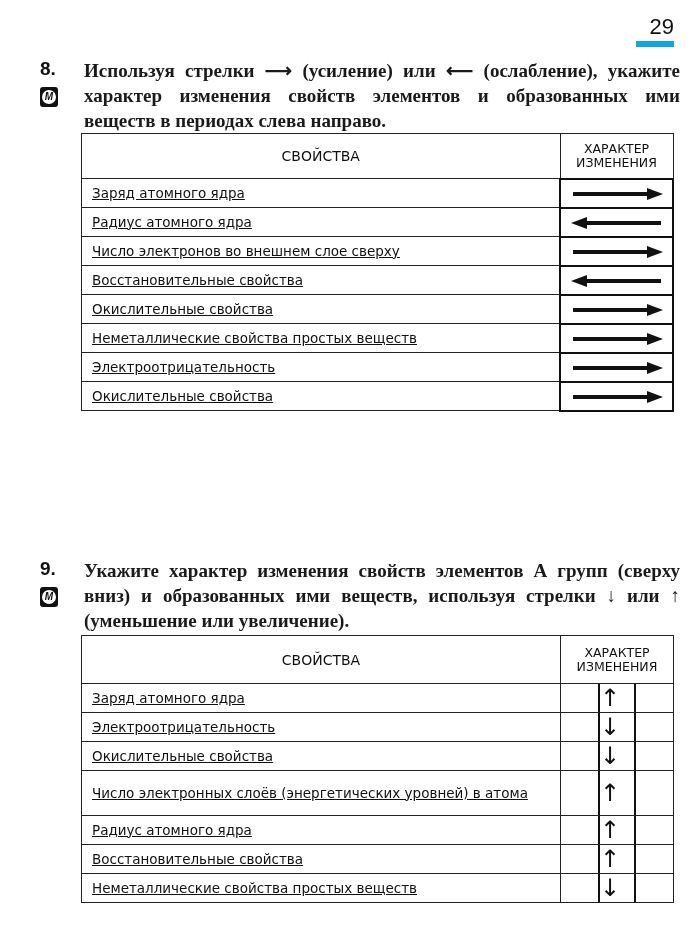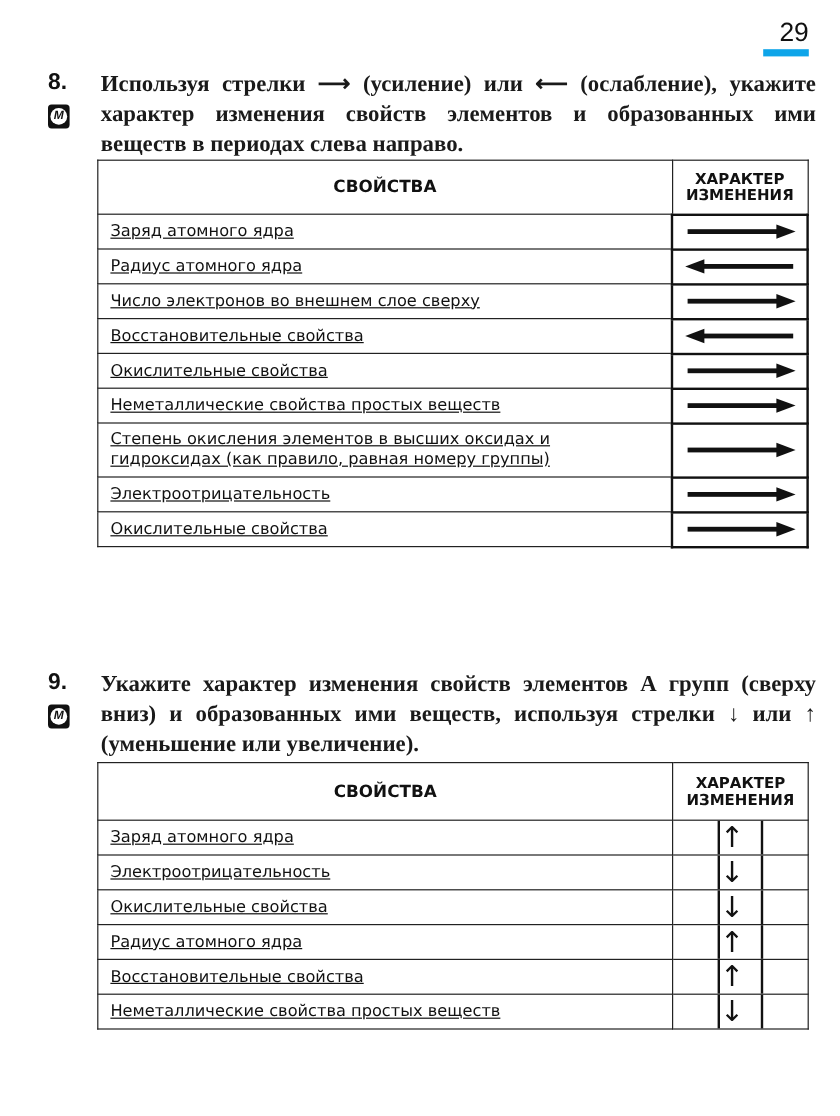--- a/index.html
+++ b/index.html
@@ -26,21 +26,21 @@
   }
   .task-text {
     margin-left: 44px; font-family: "Liberation Serif", serif; font-weight: bold;
     font-size: 19px; line-height: 25px; text-align: justify; color: #1a1a1a;
   }
   .tbl {
     position: absolute; left: 81px; width: 593px; border-collapse: collapse;
     font-family: "DejaVu Sans", sans-serif; font-size: 13.5px;
   }
   .tbl td, .tbl th { border: 1.5px solid #222; padding: 0 10px; }
-  .tbl th { font-weight: bold; text-align: center; }
+  .tbl th { font-weight: normal; text-align: center; }
   .tbl .hdr-prop { height: 44px; font-size: 14px; }
   .tbl .hdr-char { width: 104px; font-size: 12.5px; line-height: 14px; padding: 0 4px; }
   .tbl td.prop { text-align: left; line-height: 17px; text-decoration: underline; }
   .tbl td.arrowcell { padding: 0; text-align: center; border: 2.5px solid #111; }
   .harrow { display: inline-block; width: 96px; height: 14px; vertical-align: middle; }
   .t2-char { padding: 0 !important; }
   .vbox {
     display: inline-block; width: 38px; height: 100%; border-left: 2.5px solid #111; border-right: 2.5px solid #111;
     font-family: "DejaVu Sans", sans-serif; font-size: 24px; line-height: 30px; box-sizing: border-box;
   }
@@ -106,27 +106,20 @@
           </svg></td>
       </tr>
       <tr>
         <td class="prop" style="height: 28px;">Неметаллические свойства простых веществ</td>
         <td class="arrowcell"><svg class="harrow" viewBox="0 0 96 14">
             <rect x="4" y="5" width="76" height="4" fill="#111"></rect>
             <polygon points="78,1 94,7 78,13" fill="#111"></polygon>
           </svg></td>
       </tr>
       <tr>
-        <td class="prop" style="height: 44px;">Степень окисления элементов в высших оксидах и гидроксидах (как правило, равная номеру группы)</td>
-        <td class="arrowcell"><svg class="harrow" viewBox="0 0 96 14">
-            <rect x="4" y="5" width="76" height="4" fill="#111"></rect>
-            <polygon points="78,1 94,7 78,13" fill="#111"></polygon>
-          </svg></td>
-      </tr>
-      <tr>
         <td class="prop" style="height: 28px;">Электроотрицательность</td>
         <td class="arrowcell"><svg class="harrow" viewBox="0 0 96 14">
             <rect x="4" y="5" width="76" height="4" fill="#111"></rect>
             <polygon points="78,1 94,7 78,13" fill="#111"></polygon>
           </svg></td>
       </tr>
       <tr>
         <td class="prop" style="height: 28px;">Окислительные свойства</td>
         <td class="arrowcell"><svg class="harrow" viewBox="0 0 96 14">
             <rect x="4" y="5" width="76" height="4" fill="#111"></rect>
@@ -173,20 +166,28 @@
       </tr>
       <tr>
         <td class="prop" style="height: 28px;">Окислительные свойства</td>
         <td class="t2-char" style="height: 28px;">
           <div class="t2-char-inner" style="height: 28px;">
             <span class="vbox" style="line-height: 28px;">↓</span>
           </div>
         </td>
       </tr>
       <tr>
+        <td class="prop" style="height: 44px;">Число электронных слоёв (энергетических уровней) в атома</td>
+        <td class="t2-char" style="height: 44px;">
+          <div class="t2-char-inner" style="height: 44px;">
+            <span class="vbox" style="line-height: 44px;">↑</span>
+          </div>
+        </td>
+      </tr>
+      <tr>
         <td class="prop" style="height: 28px;">Радиус атомного ядра</td>
         <td class="t2-char" style="height: 28px;">
           <div class="t2-char-inner" style="height: 28px;">
             <span class="vbox" style="line-height: 28px;">↑</span>
           </div>
         </td>
       </tr>
       <tr>
         <td class="prop" style="height: 28px;">Восстановительные свойства</td>
         <td class="t2-char" style="height: 28px;">

